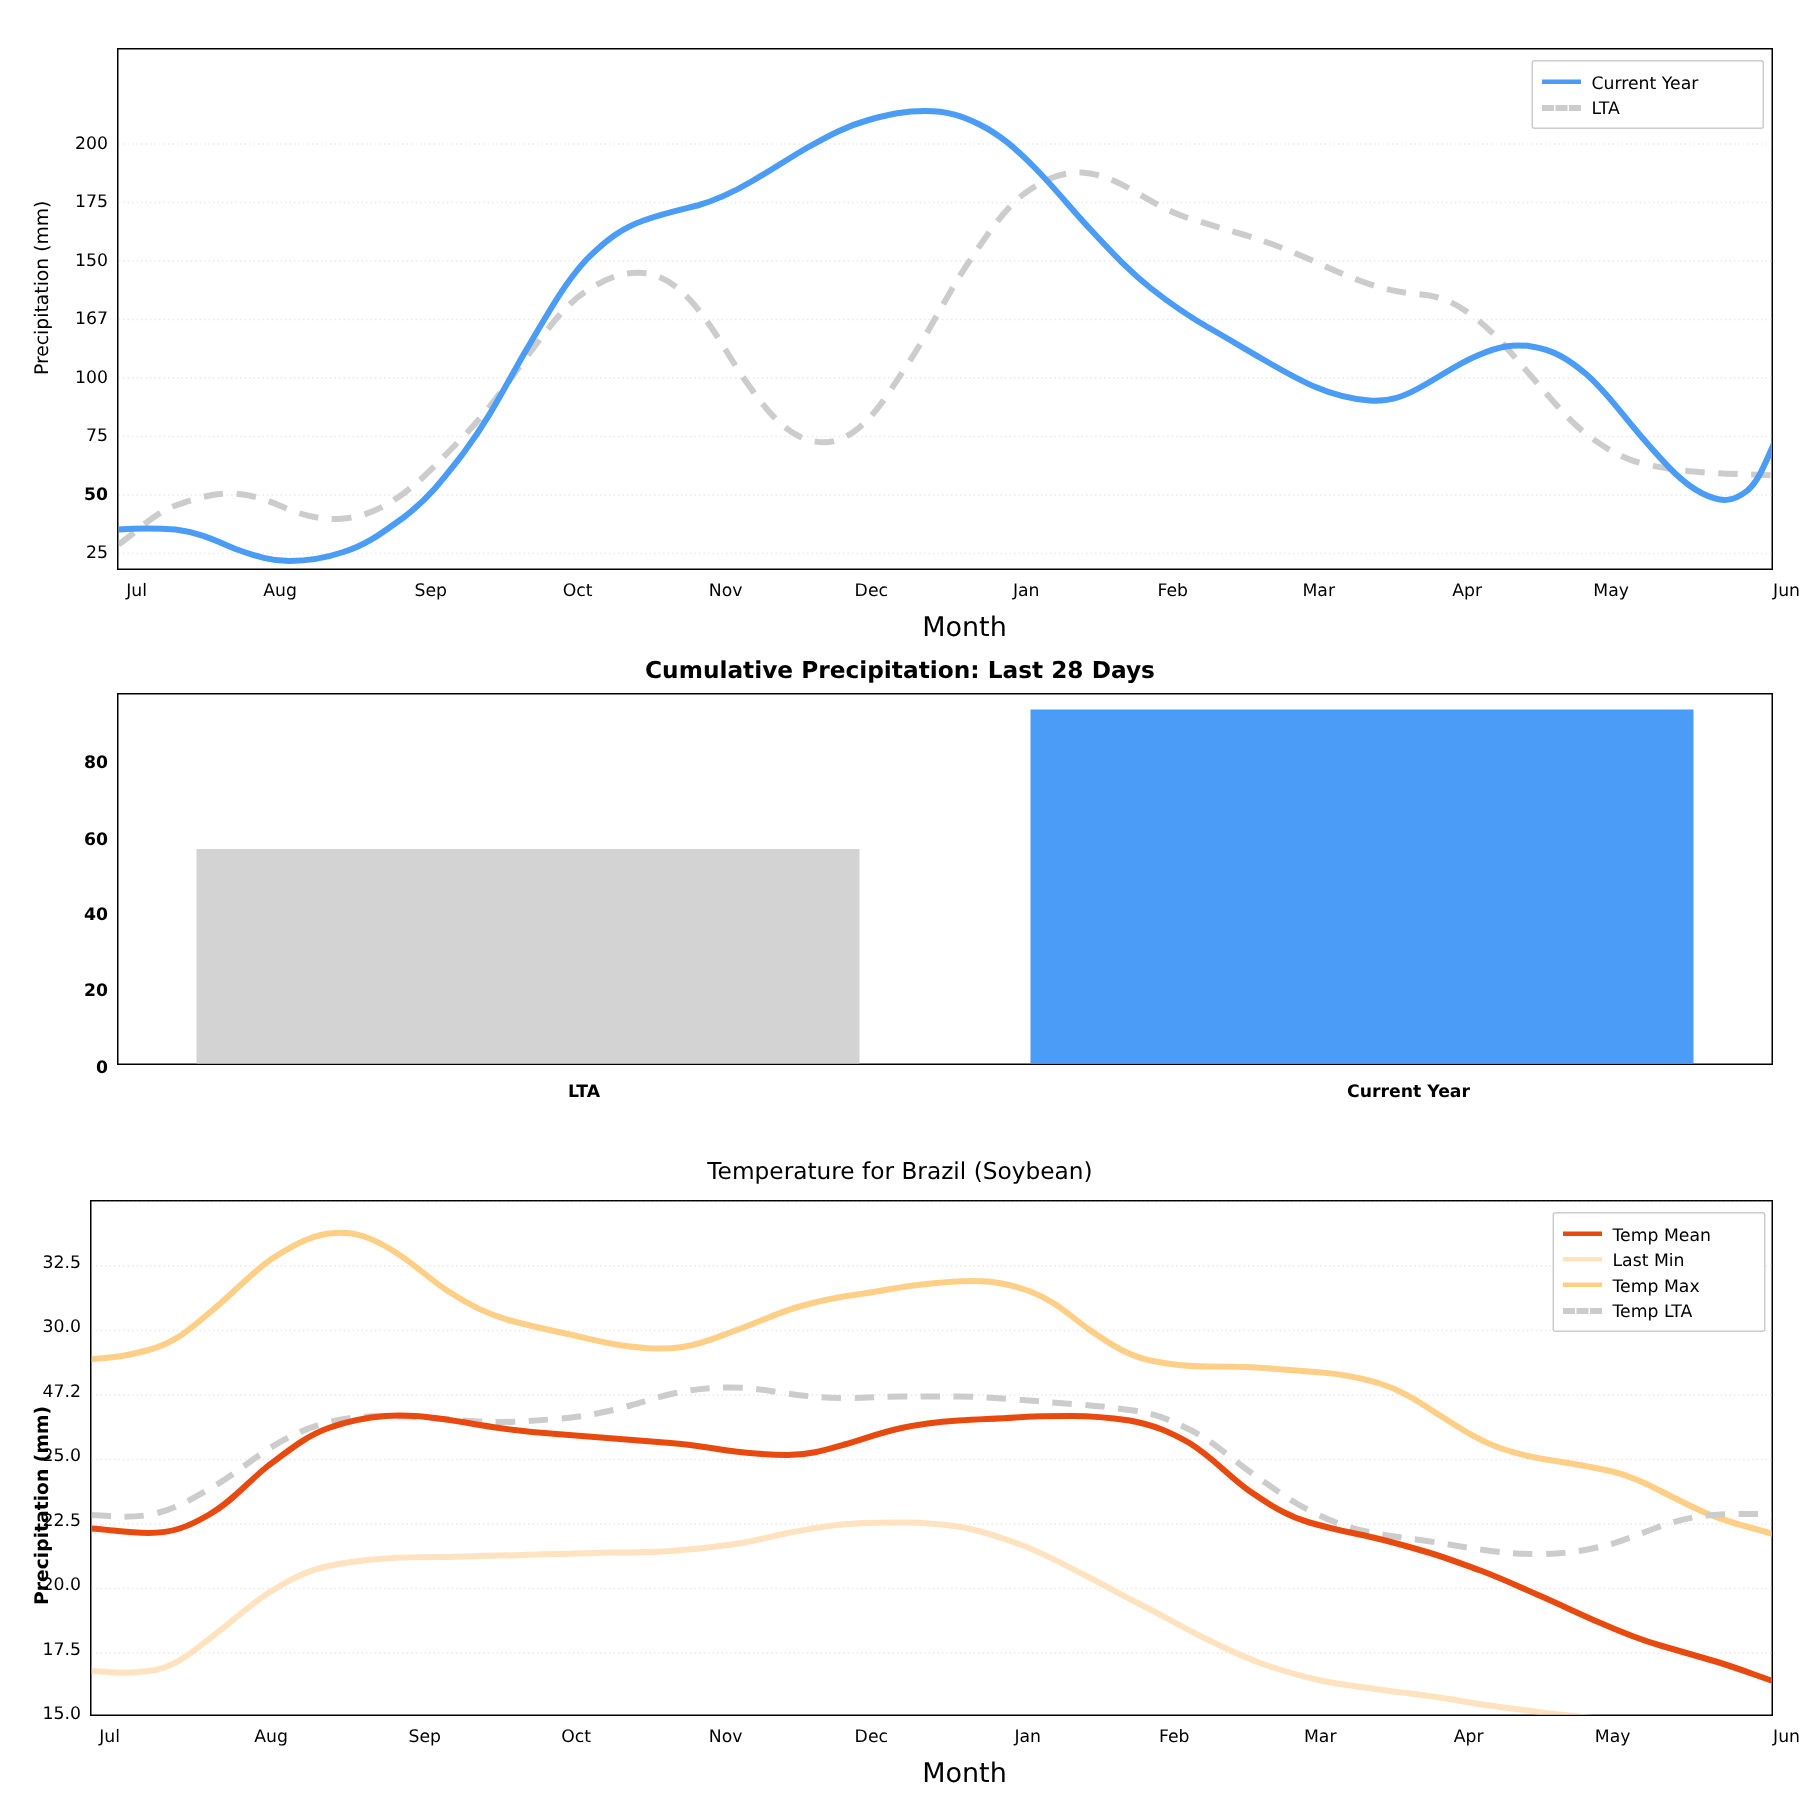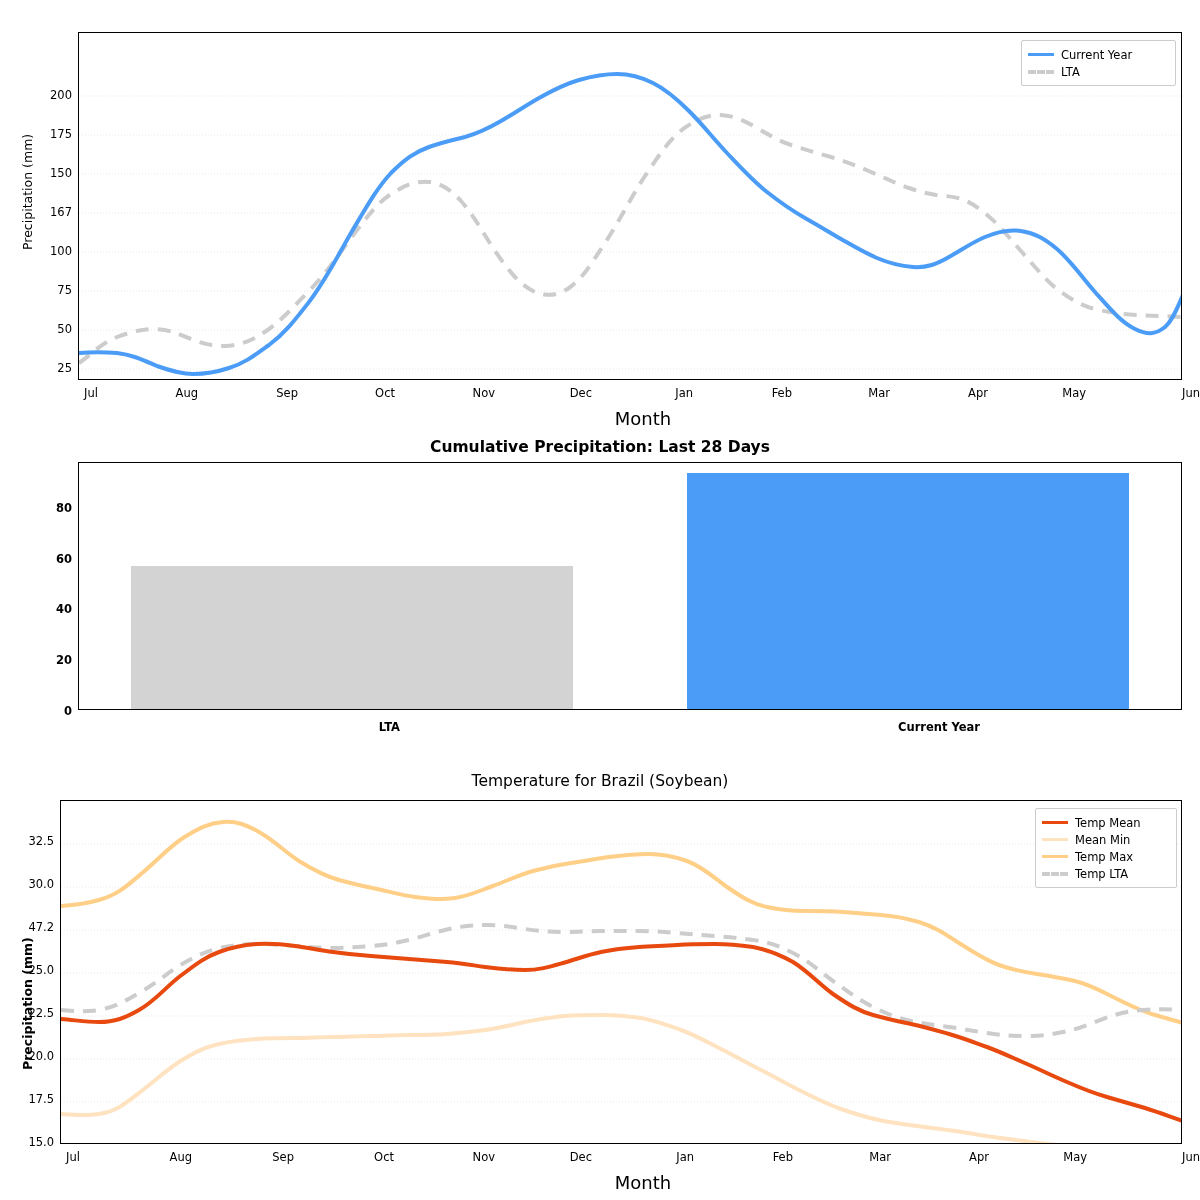--- a/index.html
+++ b/index.html
@@ -134,21 +134,21 @@
                  C476,56 486,51 500,47 C514,43 524,41 538,41 C552,41 562,44 574,50
                  C588,57 598,66 610,78 C624,92 634,105 648,120 C664,137 674,148 688,159
                  C702,170 712,177 726,185 C740,193 750,199 762,206 C776,214 786,220 798,225
                  C812,231 822,233 834,234 C848,235 858,231 870,224 C884,216 894,209 906,204
                  C920,198 930,196 942,198 C956,200 966,206 978,216 C992,228 1002,243 1016,259
                  C1032,277 1042,289 1056,296 C1068,302 1076,302 1086,294 C1094,287 1098,275 1104,262"></path>
       </svg>
     </div>
 
     <div class="tick-label-y" style="left:22px; top:361px; width:50px;">25</div>
-    <div class="tick-label-y" style="left:22px; top:322px; width:50px;">50</div>
+    <div class="tick-label-y" style="left:22px; top:322px; width:50px;font-weight:bold;">50</div>
     <div class="tick-label-y" style="left:22px; top:283px; width:50px;">75</div>
     <div class="tick-label-y" style="left:22px; top:244px; width:50px;">100</div>
     <div class="tick-label-y" style="left:22px; top:205px; width:50px;">167</div>
     <div class="tick-label-y" style="left:22px; top:166px; width:50px;">150</div>
     <div class="tick-label-y" style="left:22px; top:127px; width:50px;">175</div>
     <div class="tick-label-y" style="left:22px; top:88px; width:50px;">200</div>
 
     <div class="tick-label-x" style="left:58px;  top:386px; width:40px;">Jul</div>
     <div class="tick-label-x" style="left:158px; top:386px; width:40px;">Aug</div>
     <div class="tick-label-x" style="left:258px; top:386px; width:40px;">Sep</div>
@@ -286,21 +286,21 @@
 
     <div class="axis-label-x" style="left:0; top:412px; width:1200px;">Month</div>
 
     <div class="legend" style="left:1035px; top:48px; width:142px;">
       <div class="legend-row">
         <span class="legend-swatch" style="border-top-color:#e8490f; border-top-style:solid;"></span>
         <span class="legend-label">Temp Mean</span>
       </div>
       <div class="legend-row">
         <span class="legend-swatch" style="border-top-color:#ffe2c0; border-top-style:solid;"></span>
-        <span class="legend-label">Mean Min</span>
+        <span class="legend-label">Last Min</span>
       </div>
       <div class="legend-row">
         <span class="legend-swatch" style="border-top-color:#ffcf87; border-top-style:solid;"></span>
         <span class="legend-label">Temp Max</span>
       </div>
       <div class="legend-row">
         <span class="legend-swatch" style="border-top-color:#cccccc; border-top-style:dashed; border-top-width:4px;"></span>
         <span class="legend-label">Temp LTA</span>
       </div>
     </div>

